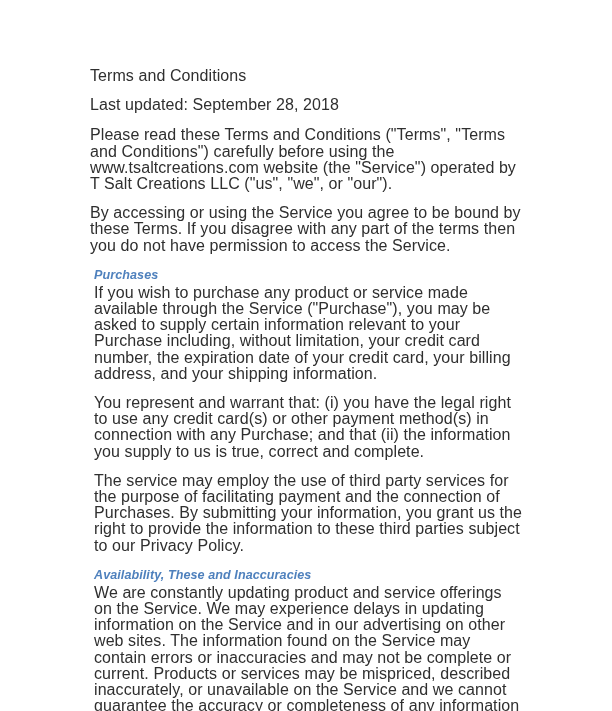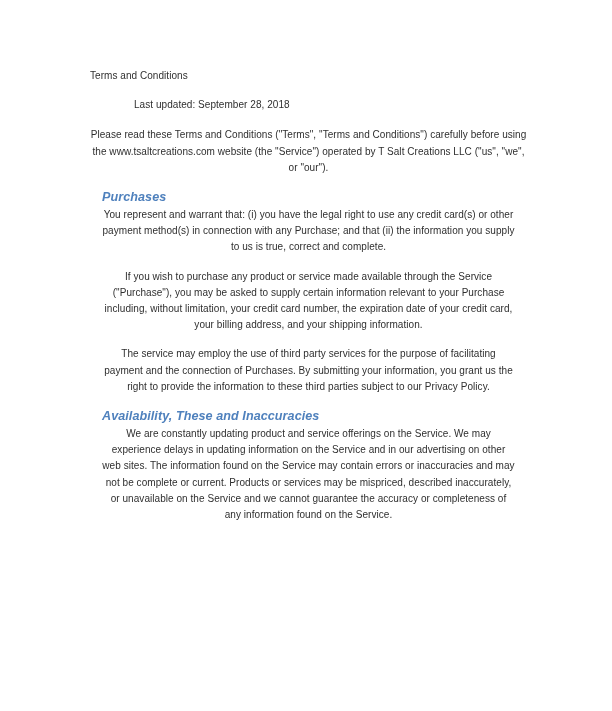--- a/index.html
+++ b/index.html
@@ -22,70 +22,69 @@
     background: #ffffff;
     box-sizing: border-box;
   }
   .doc-body {
     position: absolute;
     left: 90px;
     top: 68px;
     width: 437px;
   }
   .para {
-    font-size: 10px;
+    font-size: 16px;
     line-height: 16.2px;
     color: #2f2f2f;
     letter-spacing: 0.005em;
     text-align: left;
     margin: 0;
     padding: 0;
   }
   .block-title {
     margin-bottom: 13px;
   }
   .block-updated {
     margin-bottom: 14px;
-    margin-left: 44px;
   }
   .block-gap {
     margin-bottom: 13px;
-    text-align: center;
   }
   .heading {
     font-size: 12.6px;
     line-height: 17px;
     font-style: italic;
     font-weight: bold;
     color: #4f81bd;
     letter-spacing: 0.005em;
     margin: 0 0 1px 0;
   }
   .section {
-    margin: 12px;
+    margin: 4px;
   }
 </style>
 </head>
 <body>
 
 <div class="page">
   <div class="doc-body">
 
     <p class="para block-title">Terms and Conditions</p>
 
     <p class="para block-updated">Last updated: September 28, 2018</p>
 
     <p class="para block-gap">Please read these Terms and Conditions ("Terms", "Terms and Conditions") carefully before using the www.tsaltcreations.com website (the "Service") operated by T Salt Creations LLC ("us", "we", or "our").</p>
 
 
+    <p class="para block-gap">By accessing or using the Service you agree to be bound by these Terms. If you disagree with any part of the terms then you do not have permission to access the Service.</p>
 
     <div class="section">
       <h2 class="heading">Purchases</h2>
+      <p class="para block-gap">If you wish to purchase any product or service made available through the Service ("Purchase"), you may be asked to supply certain information relevant to your Purchase including, without limitation, your credit card number, the expiration date of your credit card, your billing address, and your shipping information.</p>
       <p class="para block-gap">You represent and warrant that: (i) you have the legal right to use any credit card(s) or other payment method(s) in connection with any Purchase; and that (ii) the information you supply to us is true, correct and complete.</p>
-      <p class="para block-gap">If you wish to purchase any product or service made available through the Service ("Purchase"), you may be asked to supply certain information relevant to your Purchase including, without limitation, your credit card number, the expiration date of your credit card, your billing address, and your shipping information.</p>
       <p class="para block-gap">The service may employ the use of third party services for the purpose of facilitating payment and the connection of Purchases. By submitting your information, you grant us the right to provide the information to these third parties subject to our Privacy Policy.</p>
     </div>
 
     <div class="section">
       <h2 class="heading">Availability, These and Inaccuracies</h2>
       <p class="para block-gap">We are constantly updating product and service offerings on the Service. We may experience delays in updating information on the Service and in our advertising on other web sites. The information found on the Service may contain errors or inaccuracies and may not be complete or current. Products or services may be mispriced, described inaccurately, or unavailable on the Service and we cannot guarantee the accuracy or completeness of any information found on the Service.</p>
     </div>
 
   </div>
 </div>

